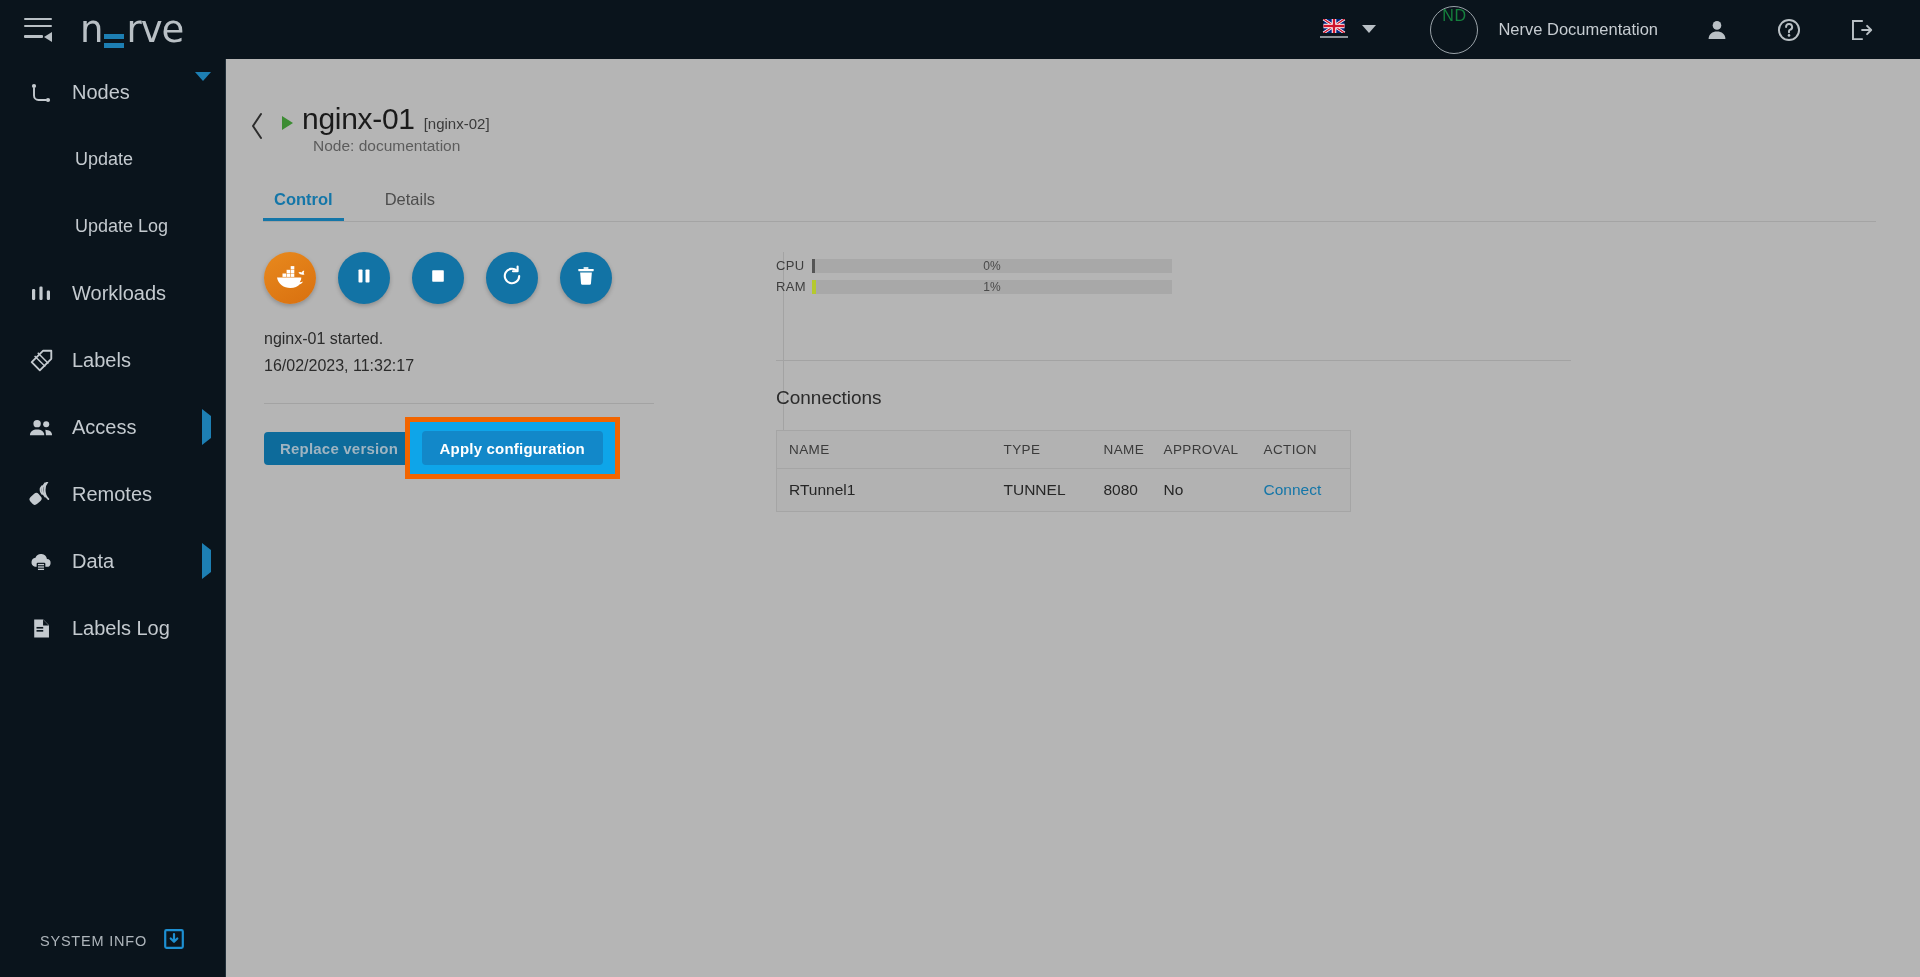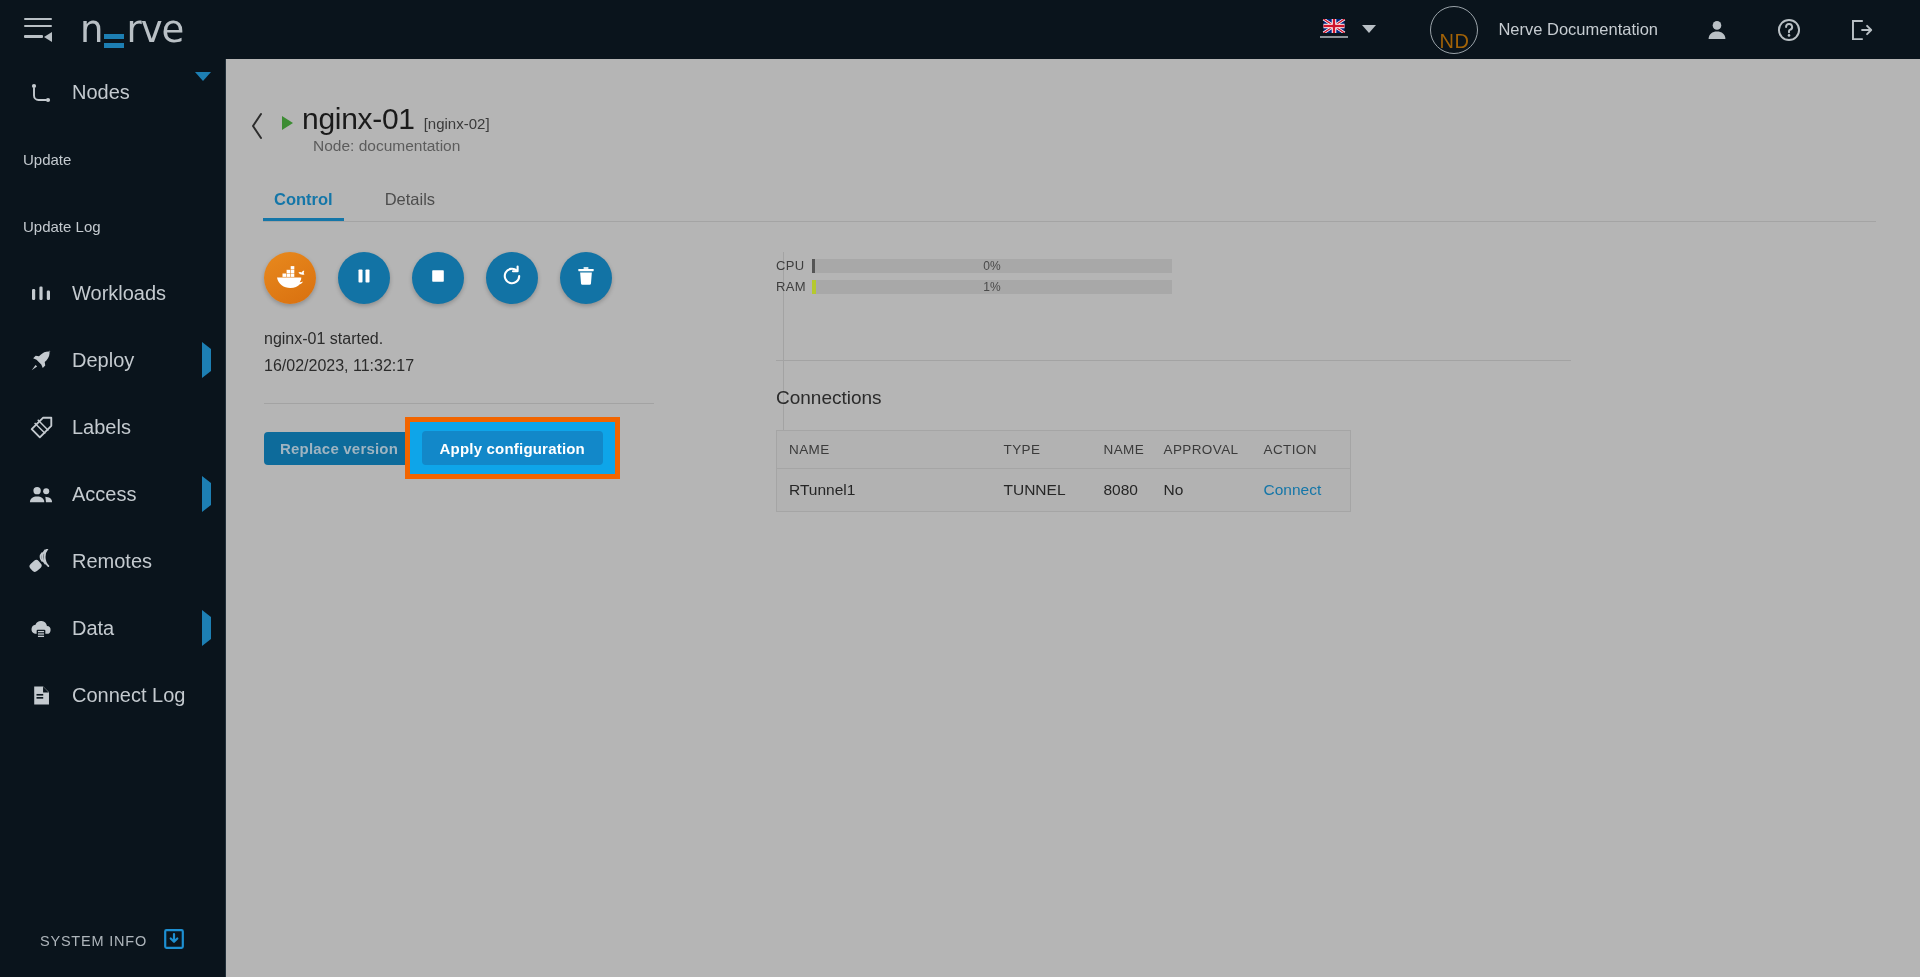--- a/index.html
+++ b/index.html
@@ -62,22 +62,22 @@
   .caret-down {
     width: 0; height: 0;
     border-left: 7px solid transparent;
     border-right: 7px solid transparent;
     border-top: 8px solid #b9c0c5;
   }
   .avatar {
     margin-left: 54px;
     width: 48px; height: 48px; border-radius: 50%;
     border: 1.5px solid #9aa3a9;
-    display: flex; align-items: flex-end; justify-content: center;
-    color: #a16207; font-size: 20px; letter-spacing: 0.5px;
+    display: flex; align-items: flex-start; justify-content: center;
+    color: #15803d; font-size: 16px; letter-spacing: 0.5px;
   }
   .username {
     margin-left: 20px; color: #c6ccd1; font-size: 16.5px;
   }
   .ticon {
     margin-left: 46px; width: 26px; height: 26px;
     display: flex; align-items: center; justify-content: center;
     cursor: pointer;
   }
   .ticon svg { display: block; }
@@ -94,21 +94,21 @@
     display: flex; align-items: center;
     height: 67px; padding-left: 26px;
     color: #c4cacf; font-size: 20px;
     cursor: pointer; position: relative;
   }
   .nav-item .nicon {
     width: 30px; height: 26px; margin-right: 16px;
     display: flex; align-items: center; justify-content: center;
     flex: 0 0 auto;
   }
-  .nav-item.sub { padding-left: 23px; font-size: 15px; }
+  .nav-item.sub { padding-left: 75px; font-size: 18px; }
   .nav-item .expander {
     position: absolute; right: 14px;
   }
   .tri-down {
     width: 0; height: 0;
     border-left: 8px solid transparent;
     border-right: 8px solid transparent;
     border-top: 9px solid #1d7fb3;
   }
   .tri-right {
@@ -343,30 +343,20 @@
     <span class="nicon">
       <svg width="24" height="24" viewBox="0 0 24 24" fill="#c4cacf">
         <rect x="3" y="7" width="3.2" height="11" rx="1.2"></rect>
         <rect x="10.4" y="4.5" width="3.2" height="13.5" rx="1.2"></rect>
         <rect x="17.8" y="8.5" width="3.2" height="9.5" rx="1.2"></rect>
       </svg>
     </span>
     <span>Workloads</span>
   </div>
 
-  <div class="nav-item">
-    <span class="nicon">
-      <svg width="25" height="25" viewBox="0 0 24 24" fill="#c4cacf">
-        <path d="M20.6 3.4c-3.6-.6-7 .6-9.4 3l-1.6 1.6-3.2-.5-2.4 2.4 3.2 1.4 4.6 4.6 1.4 3.2 2.4-2.4-.5-3.2 1.6-1.6c2.4-2.4 3.5-5.8 2.9-9.5z"></path>
-        <path d="M6.3 16.2 2.6 21.4l5.2-3.7z"></path>
-      </svg>
-    </span>
-    <span>Deploy</span>
-    <span class="expander"><span class="tri-right"></span></span>
-  </div>
 
   <div class="nav-item">
     <span class="nicon">
       <svg width="25" height="25" viewBox="0 0 24 24" fill="none" stroke="#c4cacf" stroke-width="1.8">
         <path d="M13.6 2.6 2.6 13.6l7.8 7.8 11-11V2.6z" stroke-linejoin="round"></path>
         <path d="M8.4 4.6 18.6 14.8M5.4 7.6 15.6 17.8" stroke-width="1.4"></path>
       </svg>
     </span>
     <span>Labels</span>
   </div>
@@ -410,21 +400,21 @@
 
   <div class="nav-item">
     <span class="nicon">
       <svg width="23" height="23" viewBox="0 0 24 24" fill="#c4cacf">
         <path d="M4.4 2.6h9.4l6 6v12.8H4.4z"></path>
         <path d="M13.6 2.6v6.2h6" fill="#0a141c"></path>
         <rect x="6.8" y="10.4" width="7" height="1.7" fill="#0a141c"></rect>
         <rect x="6.8" y="13.6" width="7" height="1.7" fill="#0a141c"></rect>
       </svg>
     </span>
-    <span>Connect Log</span>
+    <span>Labels Log</span>
   </div>
 
 
   <div class="sysinfo">
     <span>SYSTEM INFO</span>
     <span>
       <svg width="22" height="22" viewBox="0 0 24 24" fill="none" stroke="#1d8fd1" stroke-width="2.4">
         <rect x="2.4" y="2.4" width="19.2" height="19.2" rx="1.4"></rect>
         <path d="M12 6.6v8.2M8.4 11.4 12 15l3.6-3.6" stroke-linecap="round" stroke-linejoin="round"></path>
       </svg>

